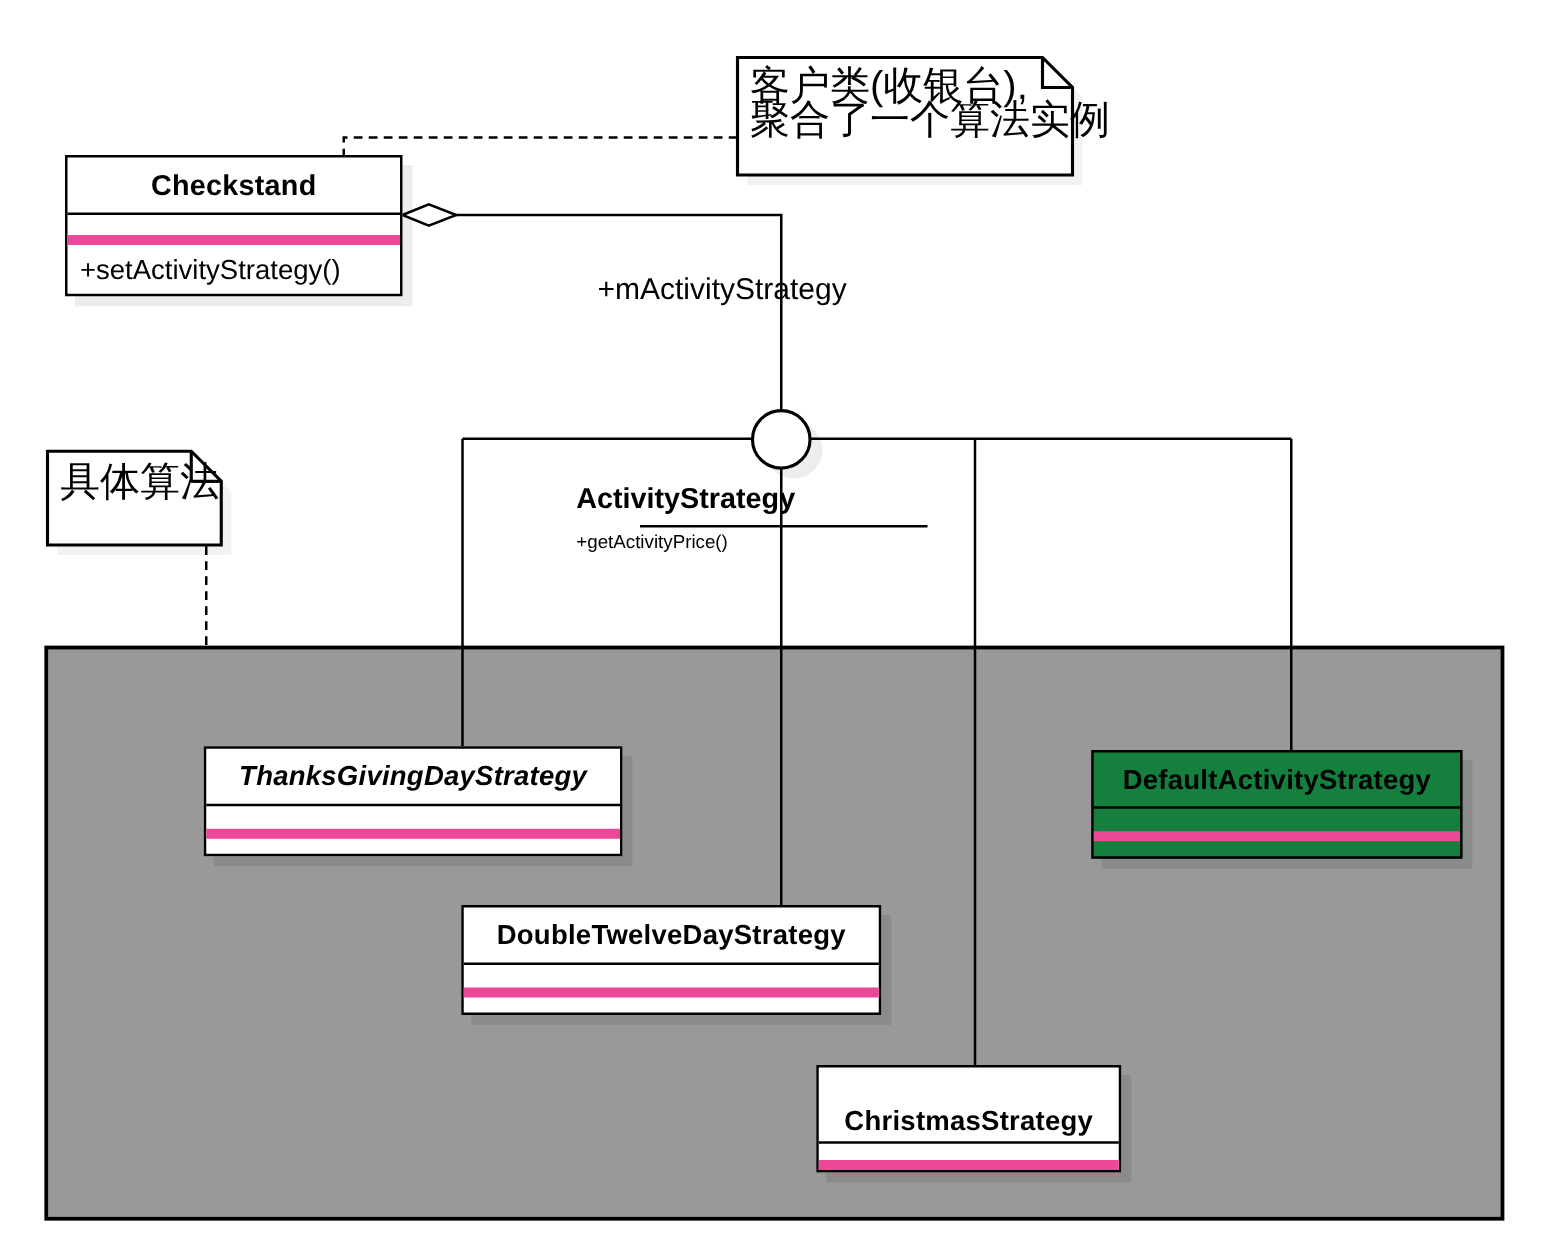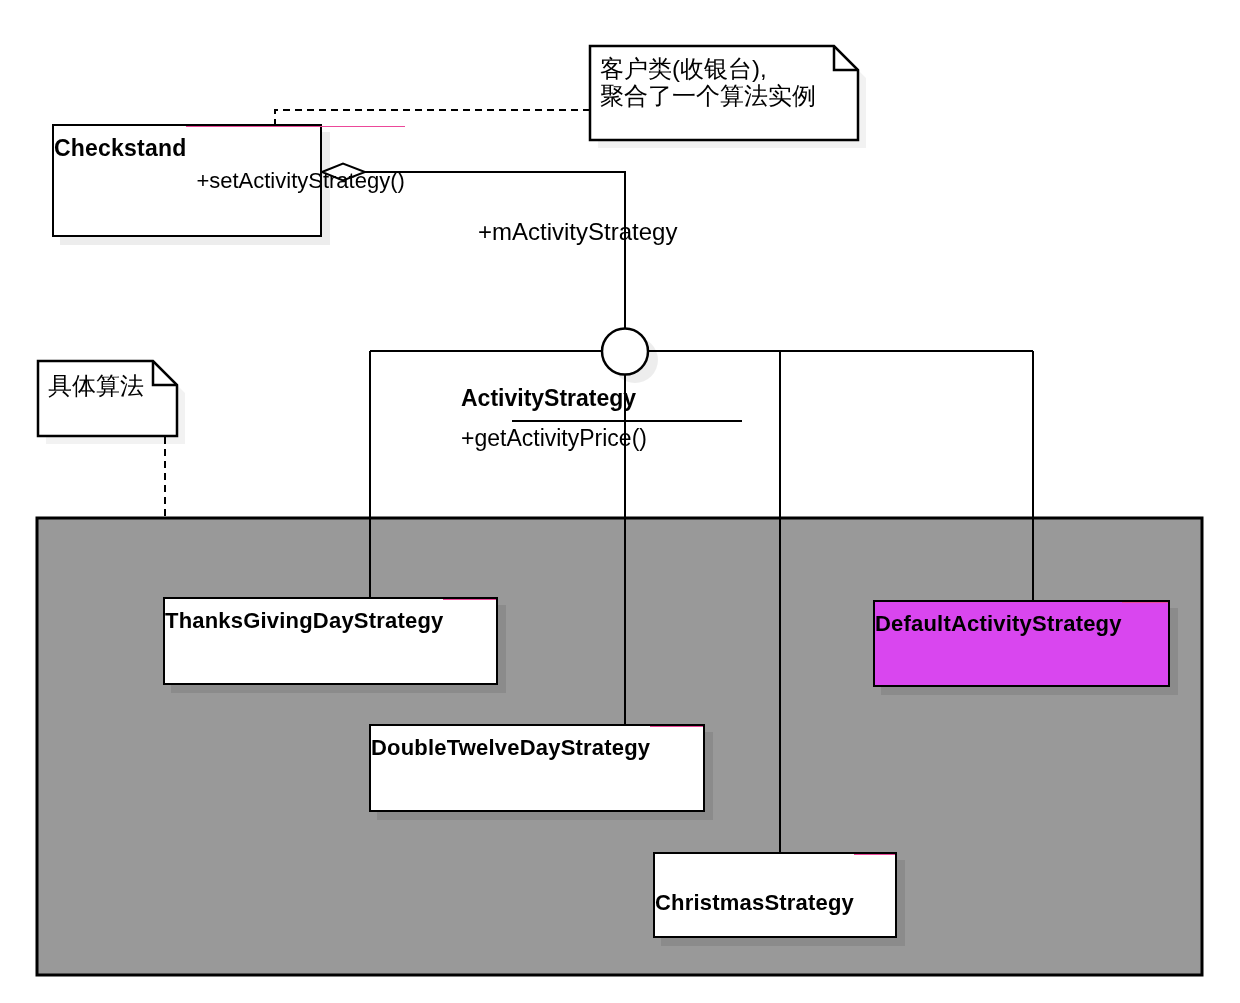--- a/index.html
+++ b/index.html
@@ -6,39 +6,39 @@
   #canvas {
     position:relative; width:1240px; height:1003px; overflow:hidden;
     background:#ffffff; color:#000;
     font-family:"Liberation Sans", sans-serif;
   }
   #wires { position:absolute; left:0; top:0; z-index:0; }
 
   .uml-box {
     position:absolute; z-index:2; background:#fff;
     border:2px solid #000; box-sizing:border-box;
-    display:flex; flex-direction:row;
+    display:flex; flex-direction:column;
   }
   .uml-box .compartment { box-sizing:border-box; }
   .uml-box .title {
     display:flex; align-items:center; justify-content:center;
     font-weight:bold; font-size:22px; letter-spacing:0.2px;
   }
   .uml-box .attrs  { border-top:2px solid #000; }
-  .uml-box .meths  { border-top:1px solid #ec4899; display:flex; align-items:center;
+  .uml-box .meths  { border-top:8px solid #ec4899; display:flex; align-items:center;
                      font-size:22px; padding-left:10px; }
 
   .label-text { position:absolute; z-index:2; font-size:24px; white-space:nowrap; }
 
-  .note-text { position:absolute; z-index:2; font-size:24px; line-height:27px; white-space:nowrap; }
+  .note-text { position:absolute; z-index:2; font-size:32px; line-height:27px; white-space:nowrap; }
 
   .iface { position:absolute; z-index:2; left:461px; top:385px; width:330px;
            text-align:left; }
   .iface .iface-name { font-weight:bold; font-size:23px; }
-  .iface .iface-method { font-size:23px; margin-top:13px; }
+  .iface .iface-method { font-size:15px; margin-top:13px; }
 </style>
 </head>
 <body>
 
 <div id="canvas">
 
   <svg id="wires" width="1240" height="1003" viewBox="0 0 1240 1003">
 
     <rect x="60" y="132" width="270" height="113" fill="rgba(0,0,0,0.07)"></rect>
     <path d="M598,54 H842 L866,78 V148 H598 Z" fill="rgba(0,0,0,0.05)"></path>
@@ -88,36 +88,36 @@
   </div>
 
   <div class="label-text" style="left:478px; top:218px;">+mActivityStrategy</div>
 
   <div class="iface">
     <div class="iface-name">ActivityStrategy</div>
     <div class="iface-method">+getActivityPrice()</div>
   </div>
 
   <div class="uml-box" style="left:163px; top:597px; width:335px; height:88px;">
-    <div class="compartment title" style="height:44px;">ThanksGivingDayStrategy</div>
+    <div class="compartment title" style="height:44px;font-style:italic;">ThanksGivingDayStrategy</div>
     <div class="compartment attrs" style="height:20px;"></div>
     <div class="compartment meths" style="flex:1; padding-left:0;"></div>
   </div>
 
   <div class="uml-box" style="left:369px; top:724px; width:336px; height:88px;">
     <div class="compartment title" style="height:44px;">DoubleTwelveDayStrategy</div>
     <div class="compartment attrs" style="height:20px;"></div>
     <div class="compartment meths" style="flex:1; padding-left:0;"></div>
   </div>
 
   <div class="uml-box" style="left:653px; top:852px; width:244px; height:86px;">
     <div class="compartment title" style="height:42px;margin-top:28px;">ChristmasStrategy</div>
     <div class="compartment attrs" style="height:20px;"></div>
     <div class="compartment meths" style="flex:1; padding-left:0;"></div>
   </div>
 
-  <div class="uml-box" style="left:873px; top:600px; width:297px; height:87px; background:#d946ef;">
+  <div class="uml-box" style="left:873px; top:600px; width:297px; height:87px; background:#15803d;">
     <div class="compartment title" style="height:43px;">DefaultActivityStrategy</div>
     <div class="compartment attrs" style="height:20px;"></div>
     <div class="compartment meths" style="flex:1; padding-left:0;"></div>
   </div>
 
 </div>
 
 </body></html>

